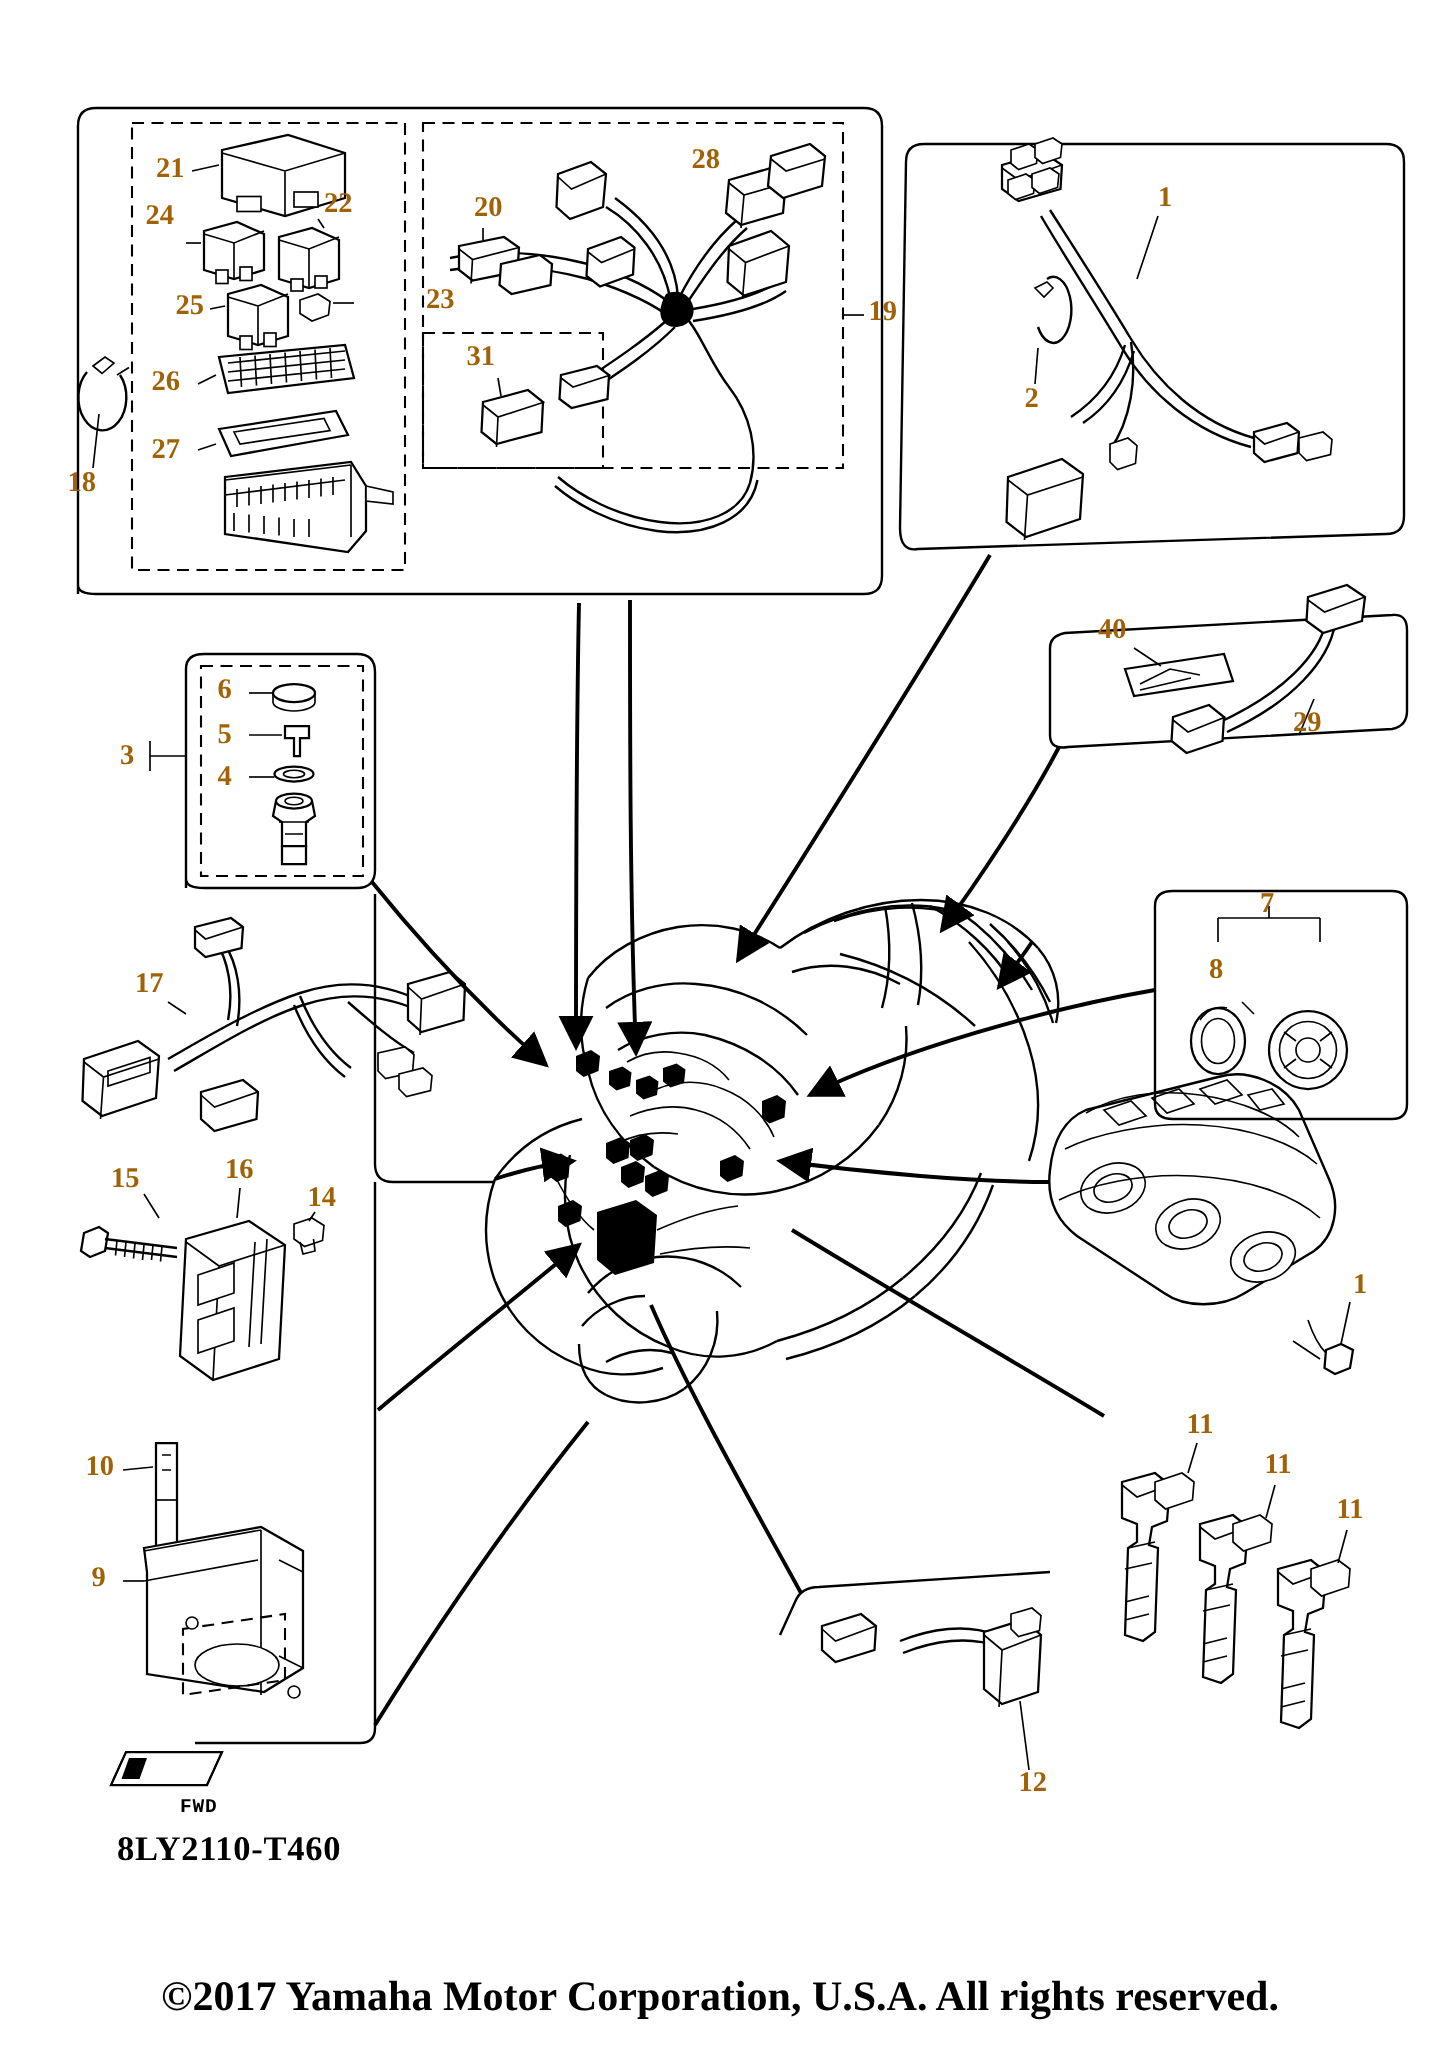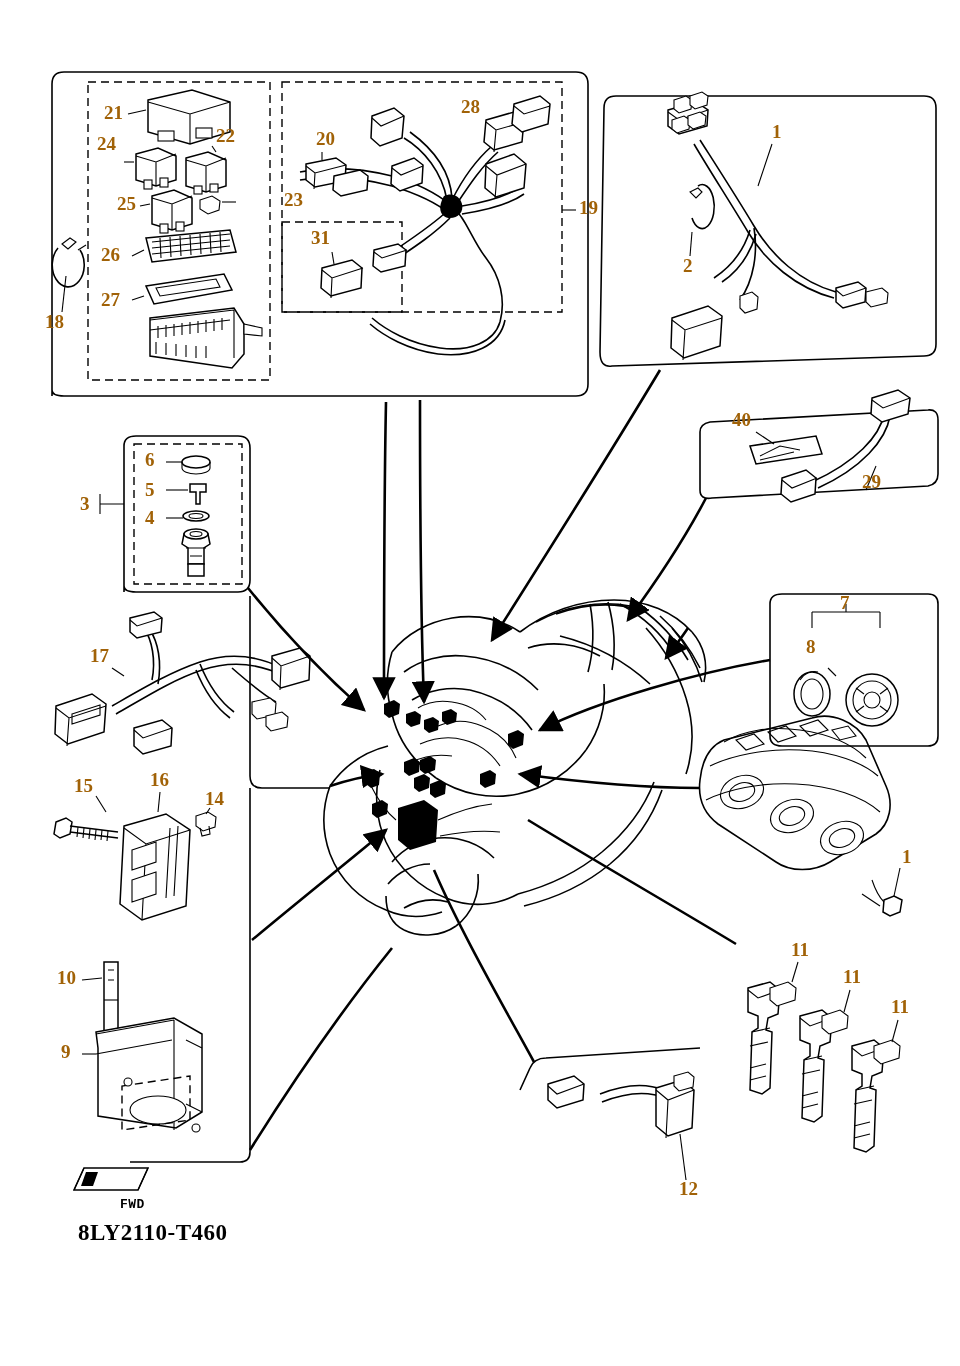--- a/index.html
+++ b/index.html
@@ -627,13 +627,14 @@
   <div class="callout" style="left:902px; top:847px;">1</div>
   <div class="callout" style="left:57px; top:968px;">10</div>
   <div class="callout" style="left:61px; top:1042px;">9</div>
   <div class="callout" style="left:791px; top:940px;">11</div>
   <div class="callout" style="left:843px; top:967px;">11</div>
   <div class="callout" style="left:891px; top:997px;">11</div>
   <div class="callout" style="left:679px; top:1179px;">12</div>
 
   <div class="fwd-label">FWD</div>
   <div class="partcode">8LY2110-T460</div>
+  <div class="copyright">©2017 Yamaha Motor Corporation, U.S.A. All rights reserved.</div>
 </div>
 
 </body></html>

